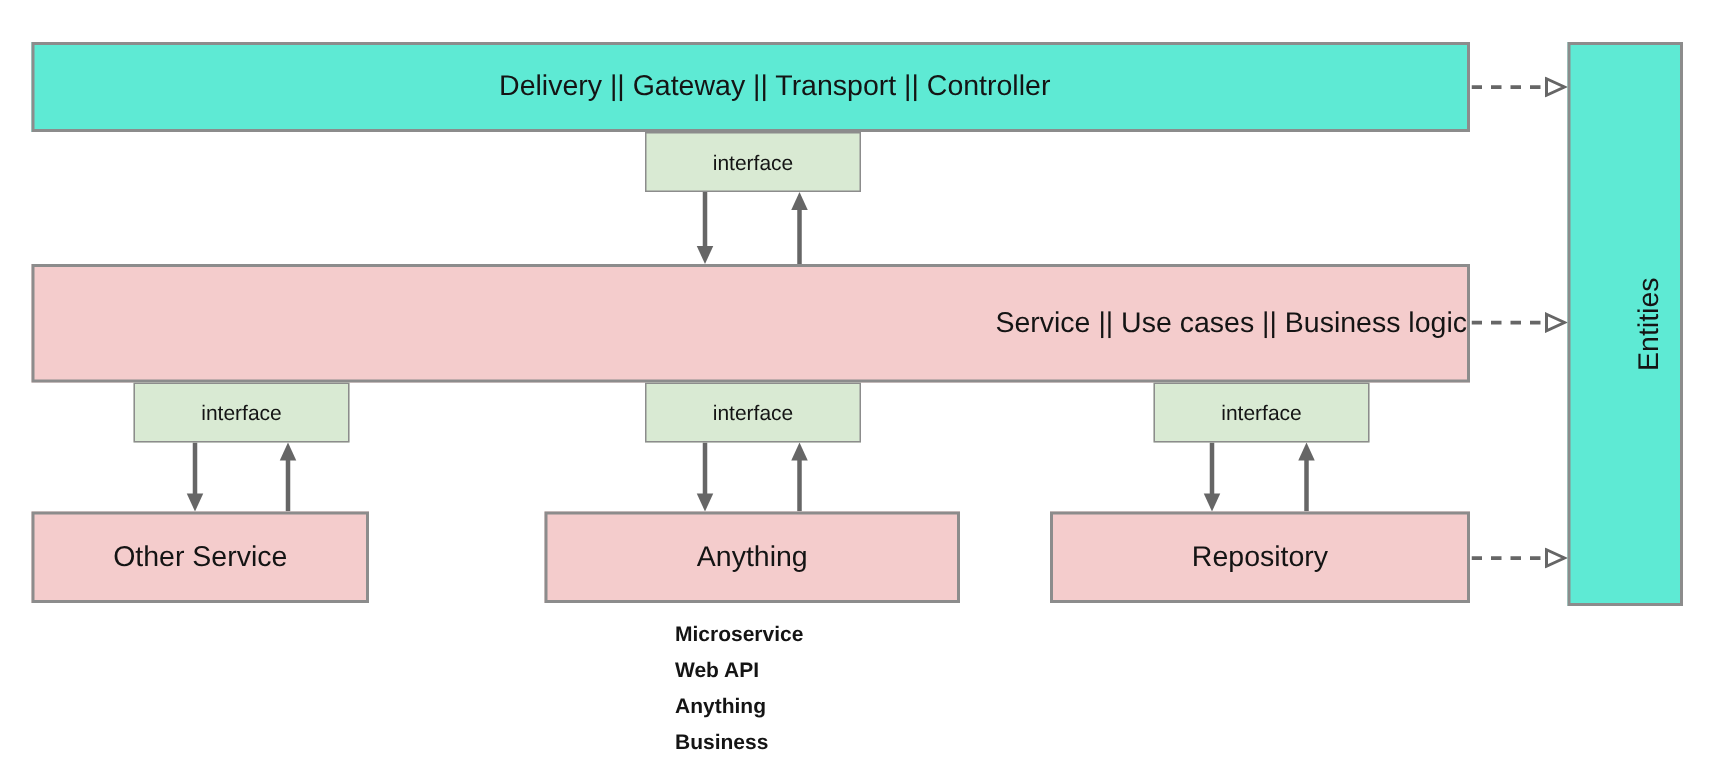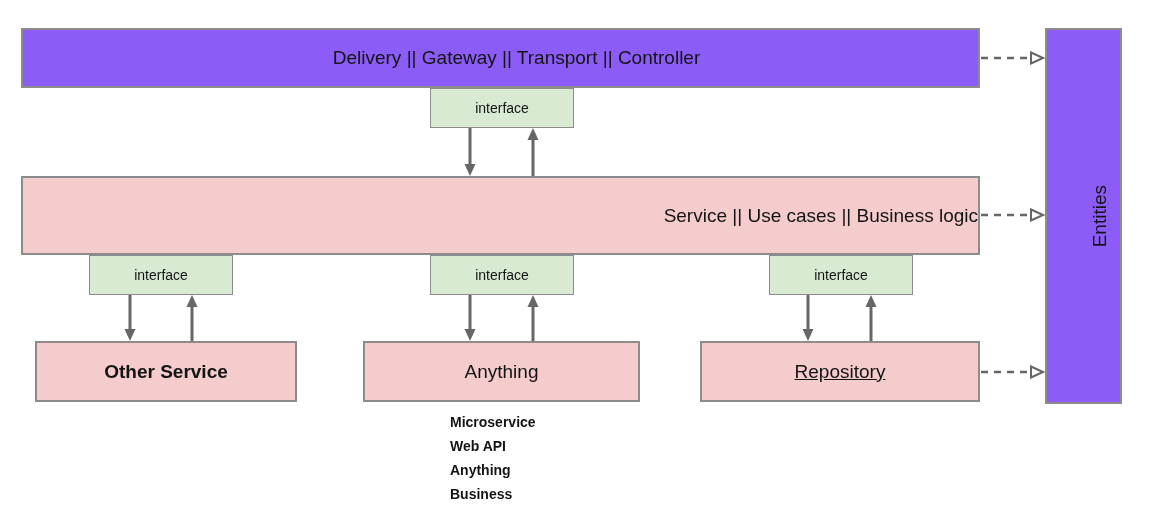--- a/index.html
+++ b/index.html
@@ -19,37 +19,37 @@
     position: absolute;
     box-sizing: border-box;
     border: 2px solid #8c8c8c;
     display: flex;
     align-items: center;
     justify-content: center;
     color: #141414;
     font-size: 19px;
     text-align: center;
   }
-  .fill-yellow { background: #8b5cf6; padding-left: 32px; }
+  .fill-yellow { background: #5eead4; padding-left: 32px; }
   .fill-pink   { background: #f4cccc; }
   .iface {
     background: #d9ead3;
     border-width: 1.5px;
     font-size: 14px;
   }
   
   .top-layer     { left: 21px;   top: 28px;  width: 959px; height: 60px; }
   .iface-top     { left: 430px;  top: 88px;  width: 144px; height: 40px; }
   .service-layer { left: 21px;   top: 176px; width: 959px; height: 79px; justify-content: flex-end; }
   .iface-left    { left: 89px;   top: 255px; width: 144px; height: 40px; }
   .iface-mid     { left: 430px;  top: 255px; width: 144px; height: 40px; }
   .iface-right   { left: 769px;  top: 255px; width: 144px; height: 40px; }
-  .other-service { left: 35px;   top: 341px; width: 262px; height: 61px; font-weight: bold; }
+  .other-service { left: 21px;   top: 341px; width: 225px; height: 61px; }
   .anything      { left: 363px;  top: 341px; width: 277px; height: 61px; align-items: center; }
-  .repository    { left: 700px;  top: 341px; width: 280px; height: 61px; text-decoration: underline; }
+  .repository    { left: 700px;  top: 341px; width: 280px; height: 61px; }
   .entities      { left: 1045px; top: 28px;  width: 77px;  height: 376px; }
   .entities .vtext {
     writing-mode: vertical-rl;
     transform: rotate(180deg);
     white-space: nowrap;
   }
   .varrow { position: absolute; width: 14px; height: 48px; }
   .va-short { height: 46px; }
   .dasharrow { position: absolute; left: 981px; width: 64px; height: 14px; }
   .examples {

